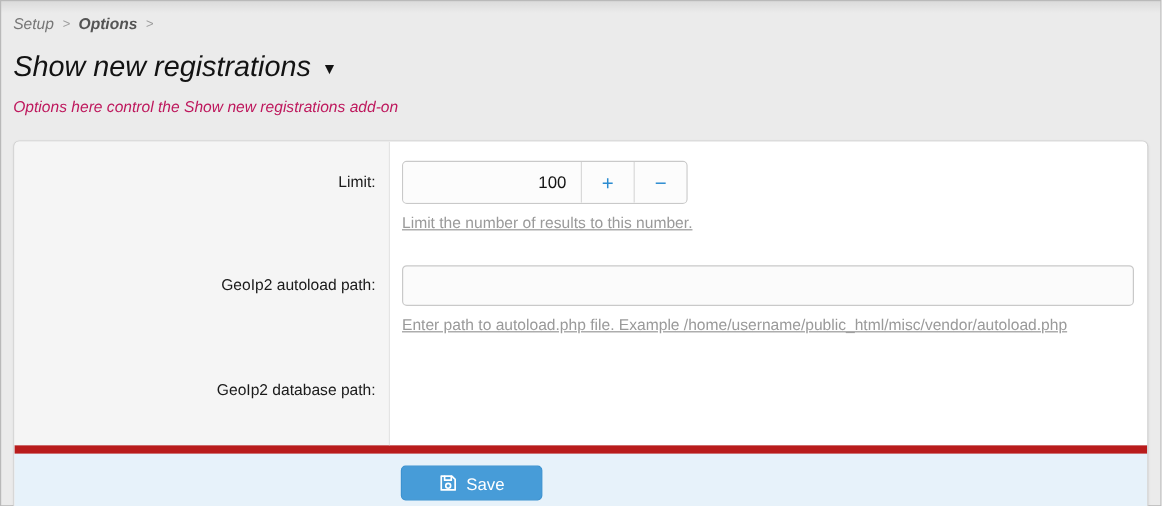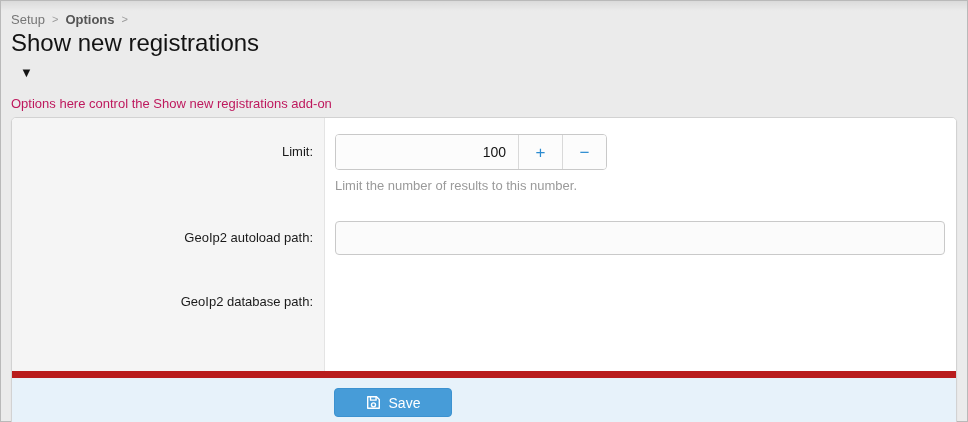--- a/index.html
+++ b/index.html
@@ -17,33 +17,32 @@
     border:1px solid #b9b9b9;
   }
   .screen::before {
     content:"";
     position:absolute; left:0; right:0; top:0; height:10px;
     background:linear-gradient(to bottom, rgba(0,0,0,0.07), rgba(0,0,0,0));
     pointer-events:none;
   }
 
   
-  .header { position:absolute; left:10px; top:10px; right:28px; }
+  .header { position:absolute; left:10px; top:10px; right:28px;font-style:italic; }
   .breadcrumb { font-size:13px; color:#767676; line-height:18px; }
   .crumb-link { cursor:pointer; }
   .crumb-strong { font-weight:bold; color:#555; }
   .crumb-sep { color:#9b9b9b; font-size:11px; margin:0 7px; position:relative; top:-1px; }
   .page-title {
-    margin-top:0;
+    margin-top:12px;
     font-size:24px; line-height:28px;
     color:#131313;
     display:flex; align-items:flex-start;
     cursor:pointer;
     width:max-content;
-    flex-direction:column;
   }
   .title-caret { font-size:13px; margin-left:9px; color:#131313; position:relative; top:2px; }
   .subtitle { margin-top:11px; font-size:13px; color:#be185d; }
 
   
   .card {
     position:absolute;
     left:10px; right:10px; top:116px; height:311px;
     background:#fff;
     border:1px solid #d2d2d2;
@@ -72,25 +71,25 @@
     flex:none; width:312px;
     text-align:right;
     padding-right:11px;
     font-size:13px; color:#1a1a1a;
   }
   .lh-36 { line-height:36px; }
   .lh-34 { line-height:34px;text-align:right; }
 
   .opt-content { flex:1; min-width:0; padding:0 11px; }
 
-  .opt-hint { margin-top:8px; font-size:13px; color:#9a9a9a; }
+  .opt-hint { margin-top:8px; font-size:13px; color:#9a9a9a;text-decoration:underline; }
 
   
   .number-group {
-    display:flex; width:272px; height:36px;
+    display:flex; width:238px; height:36px;
     border:1px solid #c9c9c9; border-radius:4px;
     background:#fcfcfc;
     overflow:hidden;
   }
   .number-input {
     flex:1; min-width:0;
     border:none; outline:none;
     background:#fcfcfc;
     text-align:right;
     padding-right:12px;
@@ -171,20 +170,21 @@
             <button class="spin-btn minus">−</button>
           </div>
           <div class="opt-hint">Limit the number of results to this number.</div>
         </div>
       </div>
 
       <div class="opt-row row-autoload">
         <div class="opt-label lh-34">GeoIp2 autoload path:</div>
         <div class="opt-content">
           <input class="text-input" type="text" value="" style="">
+          <div class="opt-hint">Enter path to autoload.php file. Example /home/username/public_html/misc/vendor/autoload.php</div>
         </div>
       </div>
 
       <div class="opt-row row-database">
         <div class="opt-label lh-34">GeoIp2 database path:</div>
       </div>
 
     </div>
 
     <div class="save-bar">

